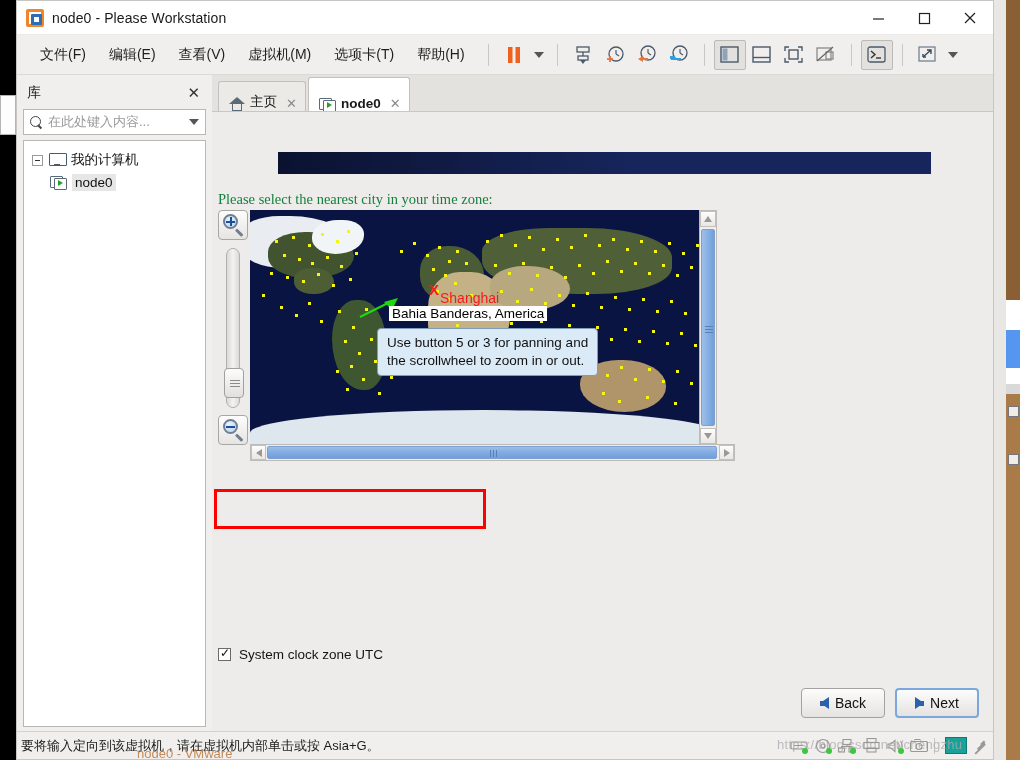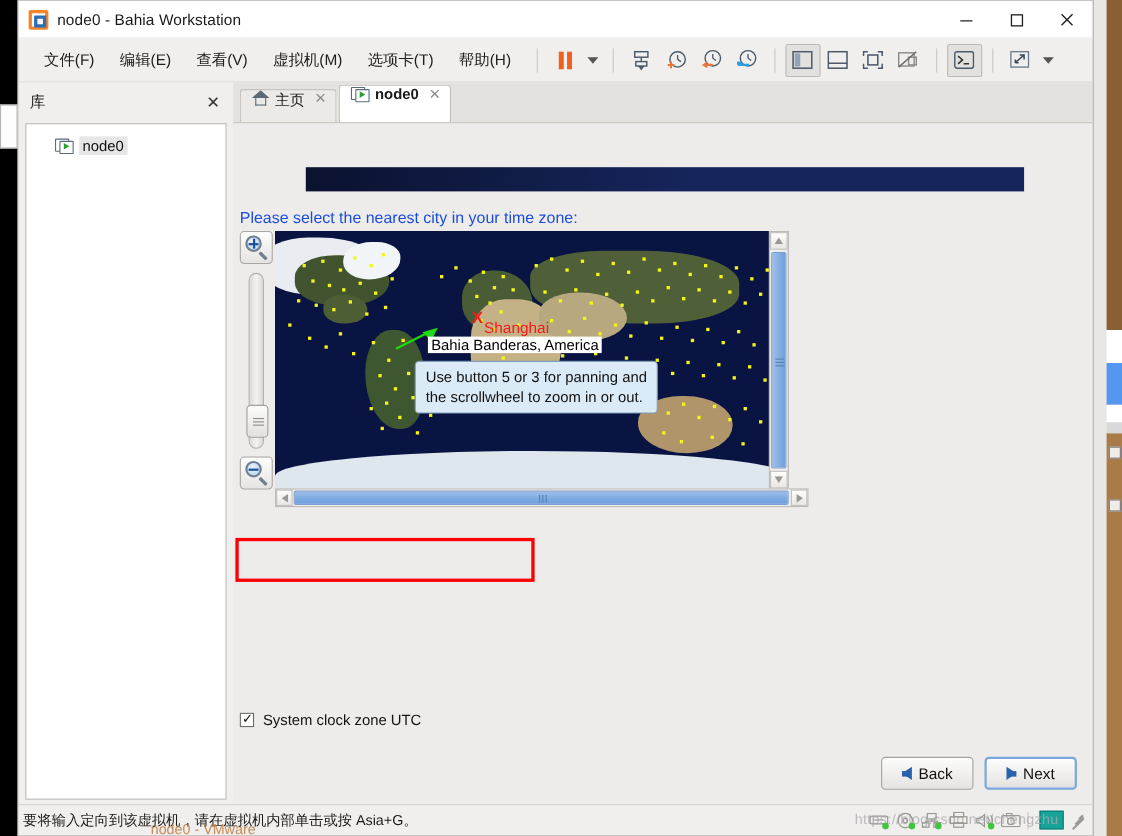--- a/index.html
+++ b/index.html
@@ -183,21 +183,21 @@
 
   
   #content-col { flex: 1 1 auto; display: flex; flex-direction: column; min-width: 0; }
 
   
   #tabstrip {
     height: 36px; flex: 0 0 36px; background: #e4e2df;
     display: flex; align-items: flex-end; padding-left: 6px;
   }
   .tab {
-    height: 30px; display: flex; align-items: flex-start; padding: 0 8px 0 10px;
+    height: 30px; display: flex; align-items: flex-end; padding: 0 8px 0 10px;
     border: 1px solid #c3c1bd; border-bottom: none;
     background: #eceae7; margin-right: 2px; border-radius: 3px 3px 0 0;
     font-size: 13.5px; color: #1a1a1a;
   }
   .tab.active { background: #fff; height: 34px; }
   .tab .tab-close { margin-left: 9px; color: #8a8a8a; font-size: 13px; }
   .ico-home {
     width: 16px; height: 14px; margin-right: 5px; position: relative; flex: 0 0 16px;
   }
   .ico-home .roof {
@@ -214,21 +214,21 @@
   #vm-screen {
     flex: 1 1 auto; background: #edecea; position: relative; overflow: hidden;
     border-top: 1px solid #c9c7c3;
   }
   #installer-banner {
     position: absolute; left: 66px; top: 40px; right: 62px; height: 22px;
     background: linear-gradient(100deg, #0b1230 0%, #16255c 55%, #16255c 100%);
   }
   #prompt-text {
     position: absolute; left: 6px; top: 79px;
-    font-size: 14.5px; color: #1d4ed8;
+    font-size: 14.5px; color: #15803d; font-family: Liberation Serif, serif;
   }
 
   
   #map-widget {
     position: absolute; left: 6px; top: 98px; width: 517px; height: 251px;
   }
   #map-canvas {
     position: absolute; left: 32px; top: 0; width: 467px; height: 235px;
     background: #0a1442; overflow: hidden;
   }
@@ -442,21 +442,21 @@
   </div>
 </div>
 
 <div id="vmware-window">
 
   <div id="titlebar">
     <div id="app-logo">
       <div class="sq-o"></div>
         <div class="sq-i"></div>
     </div>
-    <div id="window-title">node0 - Bahia Workstation</div>
+    <div id="window-title">node0 - Please Workstation</div>
     <div class="win-ctrl-group">
       <div class="win-ctrl">
         <svg width="13" height="13" viewBox="0 0 13 13">
             <line x1="1" y1="7" x2="12" y2="7" stroke="#222" stroke-width="1.2"></line>
           </svg>
       </div>
       <div class="win-ctrl">
         <svg width="13" height="13" viewBox="0 0 13 13">
             <rect x="1.5" y="1.5" width="10" height="10" fill="none" stroke="#222" stroke-width="1.2"></rect>
           </svg>
@@ -580,21 +580,33 @@
       </div>
   </div>
 
   <div id="body-area">
 
     <div id="sidebar">
       <div id="lib-header">
         <div id="lib-title">库</div>
         <div id="lib-close">✕</div>
       </div>
+      <div id="lib-search">
+        <span class="search-glyph"></span>
+        <span id="search-text">在此处键入内容...</span>
+        <span id="search-caret">
+            <span class="caret-dn"></span>
+          </span>
+      </div>
       <div id="lib-tree">
+        <div class="tree-row indent0">
+          <span class="expander"></span>
+          <span class="ico-monitor"></span>
+          <span class="tree-label">我的计算机</span>
+        </div>
         <div class="tree-row indent1">
           <span class="ico-vm">
               <span class="play"></span>
             </span>
           <span class="tree-label sel">node0</span>
         </div>
       </div>
     </div>
 
     <div id="content-col">

